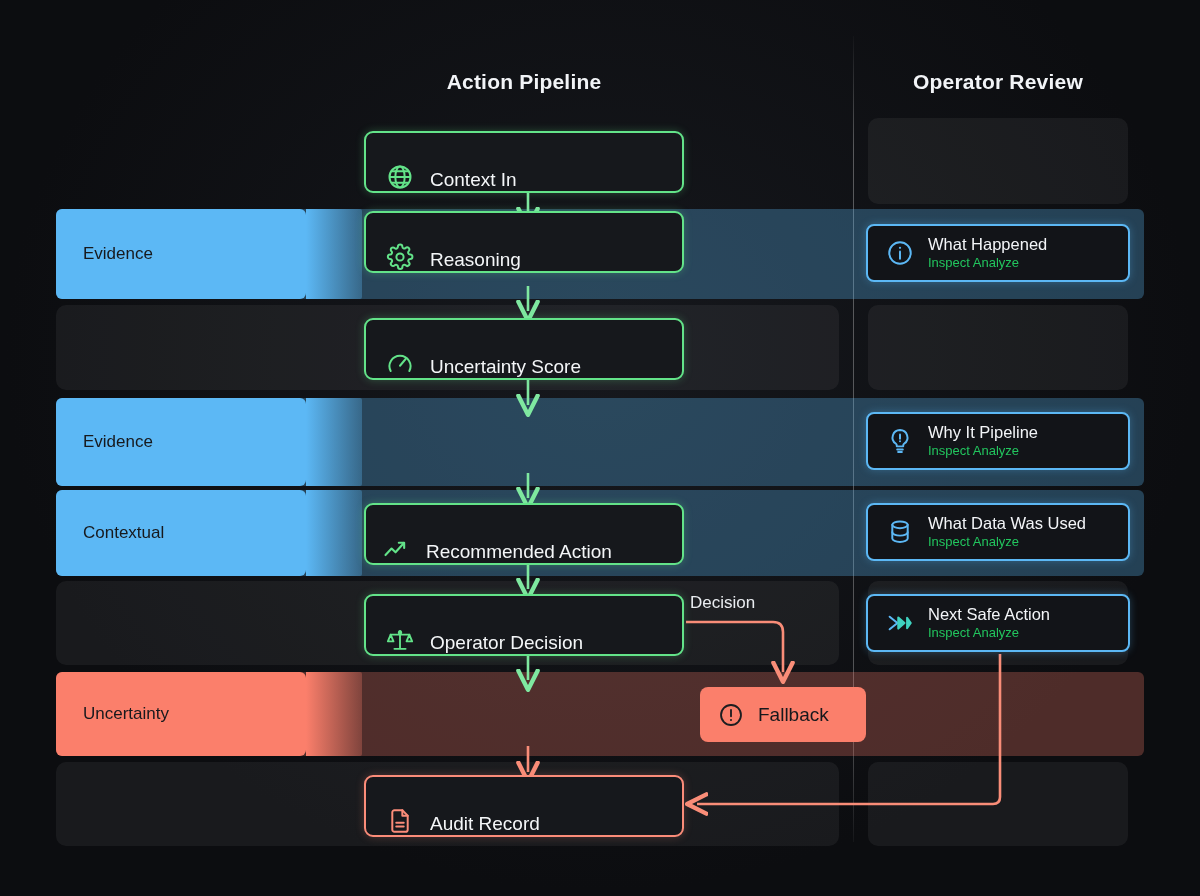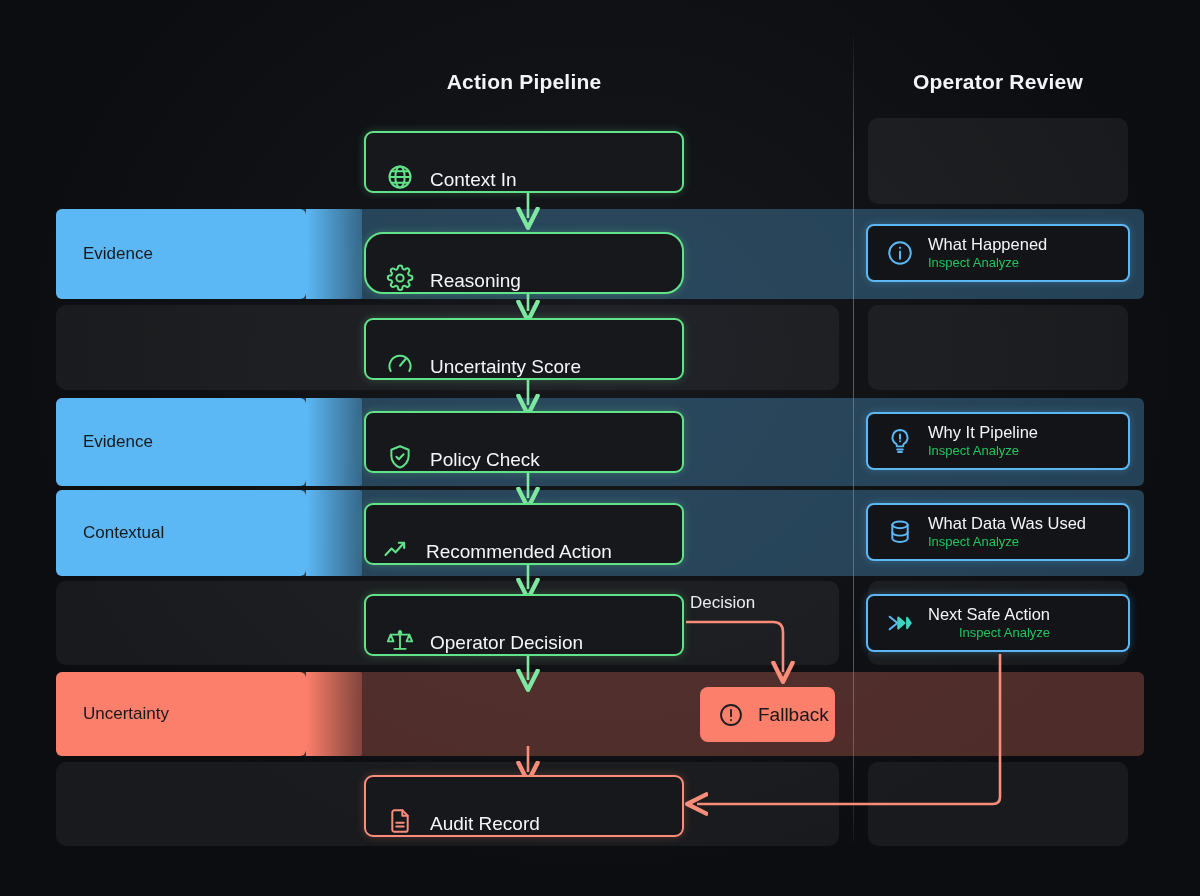--- a/index.html
+++ b/index.html
@@ -101,21 +101,21 @@
   .node .label {
     font-size: 19px; color: #f4f6f8;
     margin-left: 16px;
     white-space: nowrap;
   }
   .node .ico { width: 28px; height: 28px; flex: 0 0 28px; display:block; }
 
   
   #fallback-node {
     position: absolute;
-    left: 700px; top: 687px; width: 135px; height: 55px;
+    left: 700px; top: 687px; width: 166px; height: 55px;
     background: #fb7f6b;
     border-radius: 8px;
     display: flex; align-items: center;
     padding-left: 18px;
   }
   #fallback-node .label {
     font-size: 19px; color: #16181c; margin-left: 14px; white-space: nowrap;
   }
   #fallback-node .ico { width: 26px; height: 26px; flex: 0 0 26px; }
 
@@ -224,43 +224,36 @@
 
   <div class="node" style="top:131px;">
     <svg class="ico" viewBox="0 0 24 24" fill="none" stroke="#63e389" stroke-width="1.7">
       <circle cx="12" cy="12" r="9"></circle>
         <ellipse cx="12" cy="12" rx="4" ry="9"></ellipse>
         <path d="M3 12h18M4.6 7h14.8M4.6 17h14.8"></path>
     </svg>
     <span class="label">Context In</span>
   </div>
 
-  <div class="node" style="top:232px;border-radius:19px;">
+  <div class="node" style="top:211px;">
     <svg class="ico" viewBox="0 0 24 24" fill="none" stroke="#63e389" stroke-width="1.7" stroke-linejoin="round">
       <circle cx="12" cy="12" r="3.1"></circle>
       <path d="M19.2 14.6a1.6 1.6 0 0 0 .32 1.76l.06.06a1.9 1.9 0 1 1-2.7 2.7l-.06-.06a1.6 1.6 0 0 0-1.76-.32 1.6 1.6 0 0 0-.97 1.46v.17a1.9 1.9 0 1 1-3.8 0v-.09a1.6 1.6 0 0 0-1.05-1.46 1.6 1.6 0 0 0-1.76.32l-.06.06a1.9 1.9 0 1 1-2.7-2.7l.06-.06a1.6 1.6 0 0 0 .32-1.76 1.6 1.6 0 0 0-1.46-.97h-.17a1.9 1.9 0 1 1 0-3.8h.09a1.6 1.6 0 0 0 1.46-1.05 1.6 1.6 0 0 0-.32-1.76l-.06-.06a1.9 1.9 0 1 1 2.7-2.7l.06.06a1.6 1.6 0 0 0 1.76.32h.08a1.6 1.6 0 0 0 .97-1.46v-.17a1.9 1.9 0 1 1 3.8 0v.09a1.6 1.6 0 0 0 .97 1.46 1.6 1.6 0 0 0 1.76-.32l.06-.06a1.9 1.9 0 1 1 2.7 2.7l-.06.06a1.6 1.6 0 0 0-.32 1.76v.08a1.6 1.6 0 0 0 1.46.97h.17a1.9 1.9 0 1 1 0 3.8h-.09a1.6 1.6 0 0 0-1.46.97z"></path>
     </svg>
     <span class="label">Reasoning</span>
   </div>
 
   <div class="node" style="top:318px;">
     <svg class="ico" viewBox="0 0 24 24" fill="none" stroke="#63e389" stroke-width="1.7" stroke-linecap="round">
       <path d="M4 18a9 9 0 1 1 16 0"></path>
         <path d="M12 13.5 17 7.5"></path>
     </svg>
     <span class="label">Uncertainty Score</span>
   </div>
 
-  <div class="node" style="top:411px;">
-    <svg class="ico" viewBox="0 0 24 24" fill="none" stroke="#63e389" stroke-width="1.7" stroke-linecap="round" stroke-linejoin="round">
-      <path d="M12 2.8 4.6 5.8v5.3c0 4.6 3.1 8.6 7.4 10 4.3-1.4 7.4-5.4 7.4-10V5.8z"></path>
-      <path d="M8.9 11.8l2.1 2.1 4.1-4.2"></path>
-    </svg>
-    <span class="label">Policy Check</span>
-  </div>
 
   <div class="node" style="top:503px;padding-left:16px;">
     <svg class="ico" viewBox="0 0 24 24" fill="none" stroke="#63e389" stroke-width="1.8" stroke-linecap="round" stroke-linejoin="round">
       <path d="M3 17.2l5.2-5.6 3.4 3.2 7.2-8"></path>
         <path d="M14.4 6.6h4.6v4.6"></path>
     </svg>
     <span class="label">Recommended Action</span>
   </div>
 
   <div class="node" style="top:594px;">
@@ -320,21 +313,21 @@
       <ellipse cx="12" cy="5.8" rx="6.6" ry="2.9"></ellipse>
       <path d="M5.4 5.8v6.4c0 1.6 2.95 2.9 6.6 2.9s6.6-1.3 6.6-2.9V5.8"></path>
       <path d="M5.4 12.2v5.4c0 1.6 2.95 2.9 6.6 2.9s6.6-1.3 6.6-2.9v-5.4"></path>
     </svg>
     <span class="txt">
       <span class="t1">What Data Was Used</span>
       <span class="t2">Inspect Analyze</span>
     </span>
   </div>
 
-  <div class="review" style="top:594px;text-align:right;">
+  <div class="review" style="top:594px;">
     <svg class="ico" viewBox="0 0 26 24" fill="none" stroke="#5cb8f5" stroke-width="1.9" stroke-linecap="round" stroke-linejoin="round">
       <path d="M3.4 6.2 10.6 12 3.4 17.8"></path>
       <path d="M11.4 6.8 17.2 12l-5.8 5.2z" fill="#3fd3c0" stroke="#3fd3c0"></path>
       <path d="M19.6 7.2 23 12l-3.4 4.8z" fill="#3fd3c0" stroke="#3fd3c0"></path>
     </svg>
     <span class="txt">
       <span class="t1">Next Safe Action</span>
       <span class="t2">Inspect Analyze</span>
     </span>
   </div>

